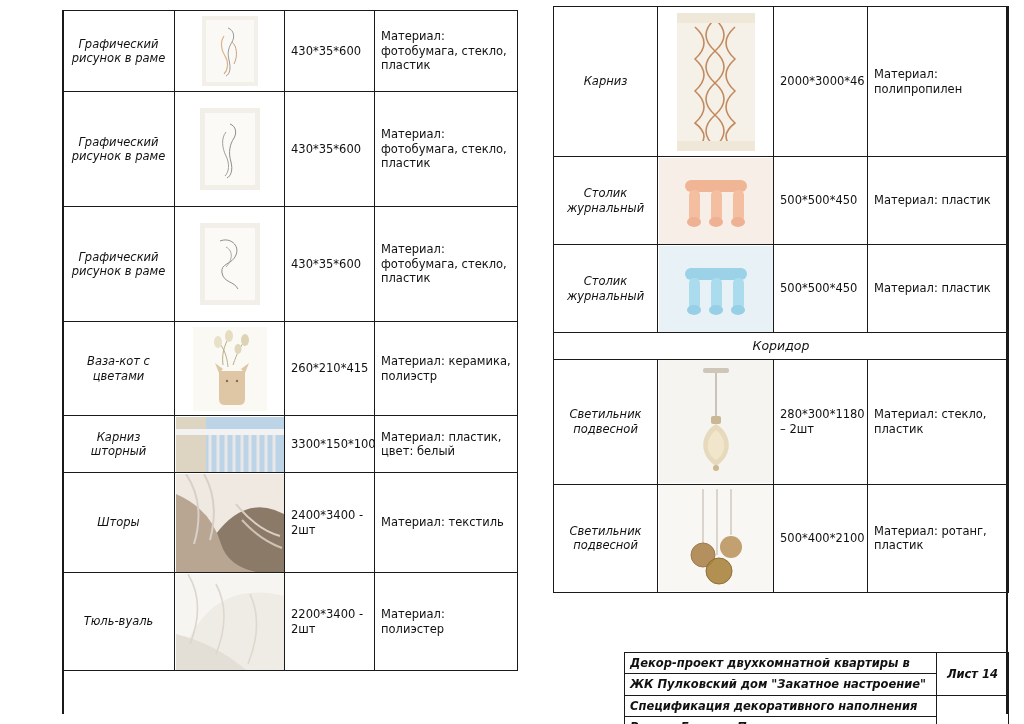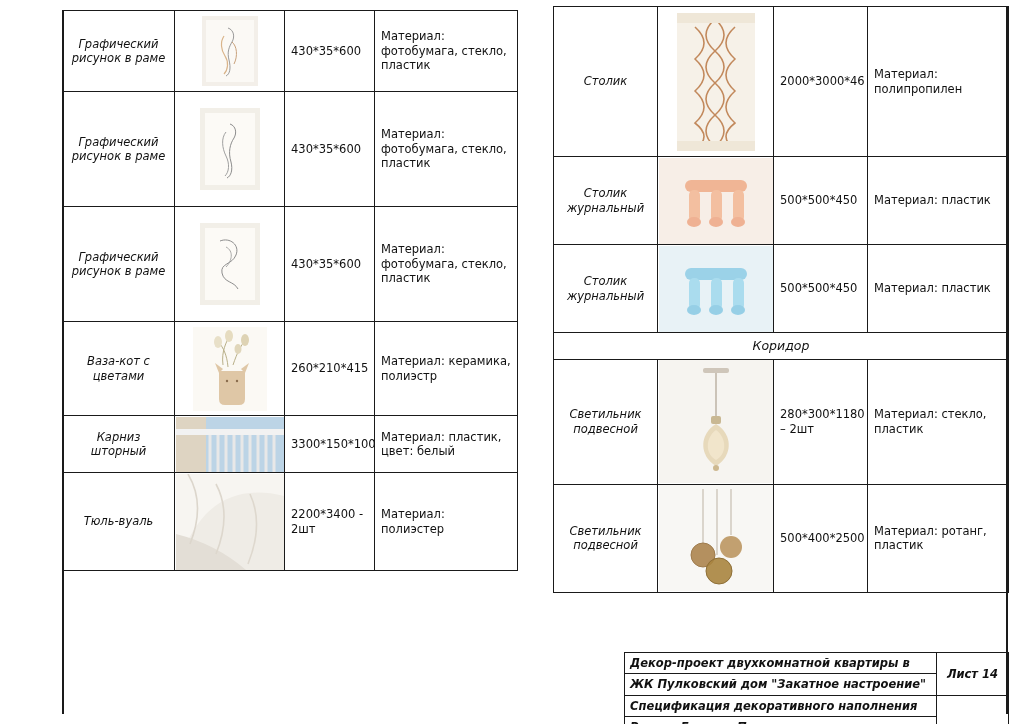--- a/index.html
+++ b/index.html
@@ -212,20 +212,38 @@
                 <line x1="90" y1="18" x2="90" y2="55"></line>
                 <line x1="98" y1="18" x2="98" y2="55"></line>
               </g>
             </svg>
           </div>
         </td>
         <td class="c-dim">3300*150*100</td>
         <td class="c-mat">Материал: пластик, цвет: белый</td>
       </tr>
 
+      <tr style="height:100px;">
+        <td class="c-name">Шторы</td>
+        <td class="c-img" style="padding:0;">
+          <div class="thumb-box" style="height:98px;">
+            <svg width="108" height="98" viewBox="0 0 108 98">
+              <rect x="0" y="0" width="108" height="98" fill="#8c7a68"></rect>
+              <path d="M0 0 H108 V40 Q70 20 40 60 Q20 86 0 98 Z" fill="#efe9e2"></path>
+              <path d="M0 20 Q35 35 45 70 Q52 92 80 98 H108 V98 H0 Z" fill="#b8a693"></path>
+              <path d="M10 0 Q30 30 18 70" fill="none" stroke="#d8d0c6" stroke-width="2"></path>
+              <path d="M28 0 Q44 28 34 66" fill="none" stroke="#d8d0c6" stroke-width="2"></path>
+              <path d="M60 30 Q80 55 104 62" fill="none" stroke="#d9cfc2" stroke-width="2"></path>
+              <path d="M66 46 Q84 66 106 74" fill="none" stroke="#cfc3b4" stroke-width="2"></path>
+            </svg>
+          </div>
+        </td>
+        <td class="c-dim">2400*3400 - 2шт</td>
+        <td class="c-mat">Материал: текстиль</td>
+      </tr>
 
       <tr style="height:98px;">
         <td class="c-name">Тюль-вуаль</td>
         <td class="c-img" style="padding:0;">
           <div class="thumb-box" style="height:96px;">
             <svg width="108" height="96" viewBox="0 0 108 96">
               <rect x="0" y="0" width="108" height="96" fill="#efece6"></rect>
               <path d="M0 0 H108 V22 Q60 10 30 40 Q10 62 0 96 Z" fill="#f7f5f1"></path>
               <path d="M0 60 Q40 70 70 96 H108 V96 H0 Z" fill="#e3ded6"></path>
               <path d="M12 0 Q30 30 14 70" fill="none" stroke="#dcd6cc" stroke-width="1.6"></path>
@@ -242,21 +260,21 @@
 
   <table class="right-table">
     <colgroup>
       <col style="width:104px">
       <col style="width:116px">
       <col style="width:94px">
       <col style="width:141px">
     </colgroup>
     <tbody>
       <tr style="height:150px;">
-        <td class="c-name">Столик</td>
+        <td class="c-name">Карниз</td>
         <td class="c-img" style="padding:0;">
           <div class="thumb-box" style="height:148px;">
             <svg width="106" height="146" viewBox="0 0 106 146">
               <rect x="0" y="0" width="106" height="146" fill="#ffffff"></rect>
               <rect x="14" y="4" width="78" height="138" fill="#f6f1e8"></rect>
               <g stroke="#c2895c" stroke-width="1.6" fill="none">
                 <path d="M32 18 Q50 34 32 50 Q50 66 32 82 Q50 98 32 114 Q50 128 32 140"></path>
                 <path d="M72 18 Q54 34 72 50 Q54 66 72 82 Q54 98 72 114 Q54 128 72 140"></path>
                 <path d="M52 10 Q70 26 52 42 Q34 26 52 10"></path>
                 <path d="M52 42 Q70 58 52 74 Q34 58 52 42"></path>
@@ -346,21 +364,21 @@
               <line x1="58" y1="4" x2="58" y2="70" stroke="#bdb3a4" stroke-width="1"></line>
               <line x1="72" y1="4" x2="72" y2="50" stroke="#bdb3a4" stroke-width="1"></line>
               <circle cx="44" cy="70" r="12" fill="#b4905f"></circle>
               <circle cx="44" cy="70" r="12" fill="none" stroke="#9e7b4d" stroke-width="1"></circle>
               <circle cx="72" cy="62" r="11" fill="#c2a070"></circle>
               <circle cx="60" cy="86" r="13" fill="#a8843f" opacity="0.9"></circle>
               <circle cx="60" cy="86" r="13" fill="none" stroke="#8e6f36" stroke-width="1"></circle>
             </svg>
           </div>
         </td>
-        <td class="c-dim">500*400*2500</td>
+        <td class="c-dim">500*400*2100</td>
         <td class="c-mat">Материал: ротанг, пластик</td>
       </tr>
     </tbody>
   </table>
 
   <table class="title-table">
     <colgroup>
       <col style="width:312px">
       <col style="width:72px">
     </colgroup>

